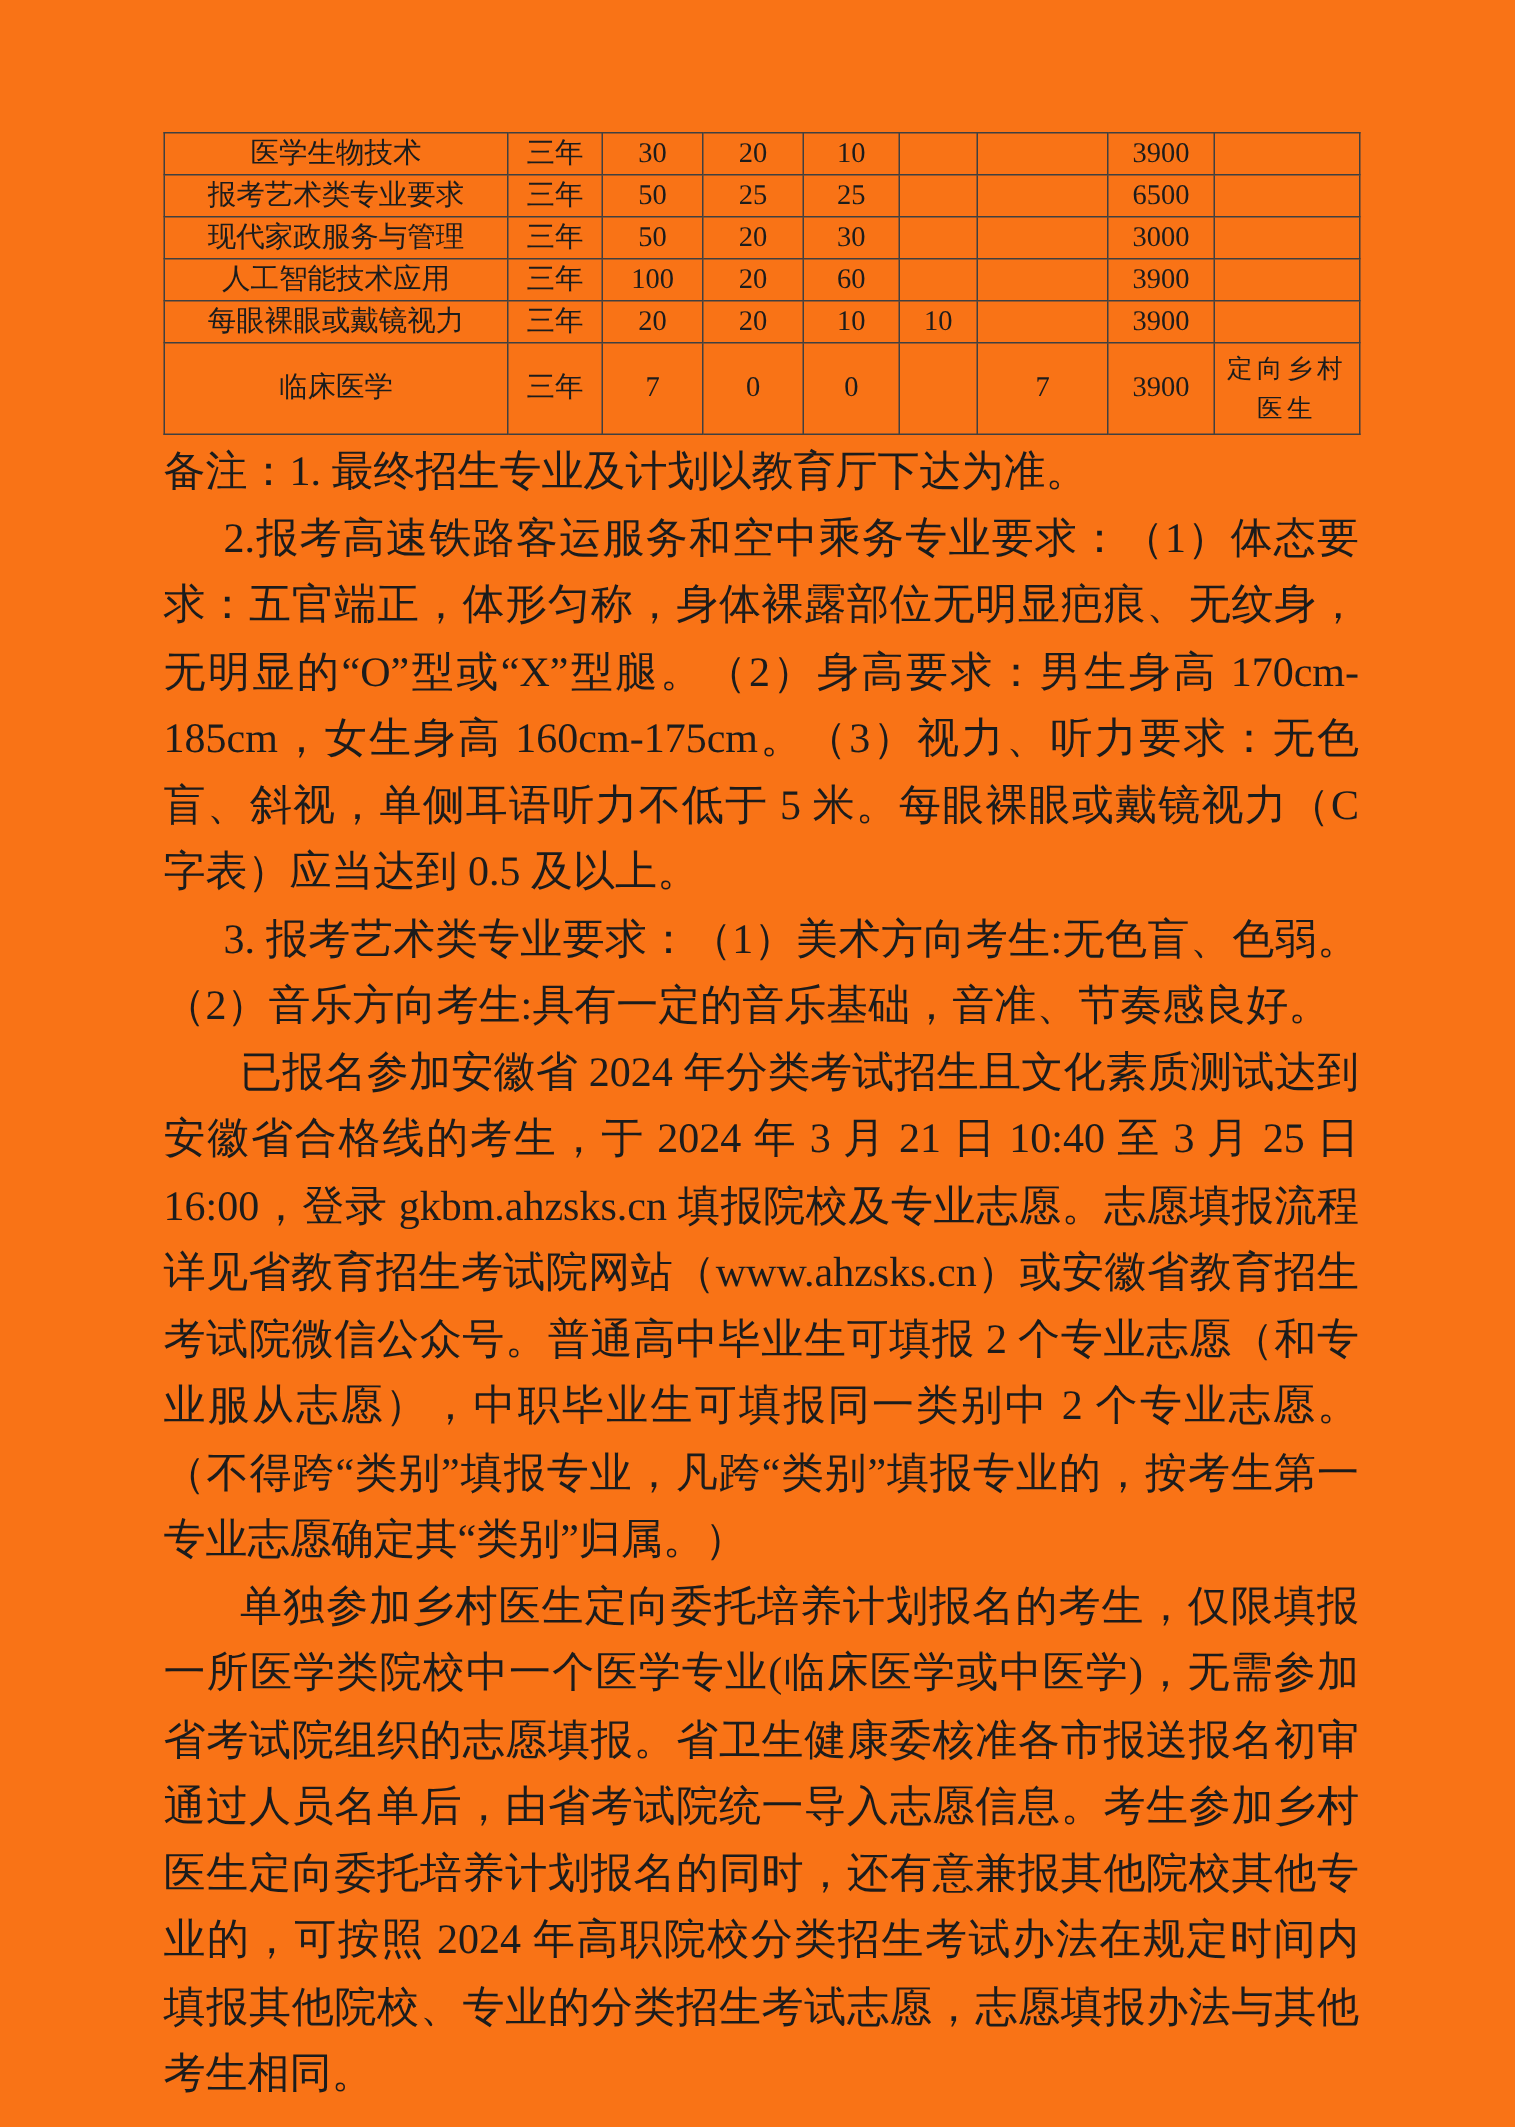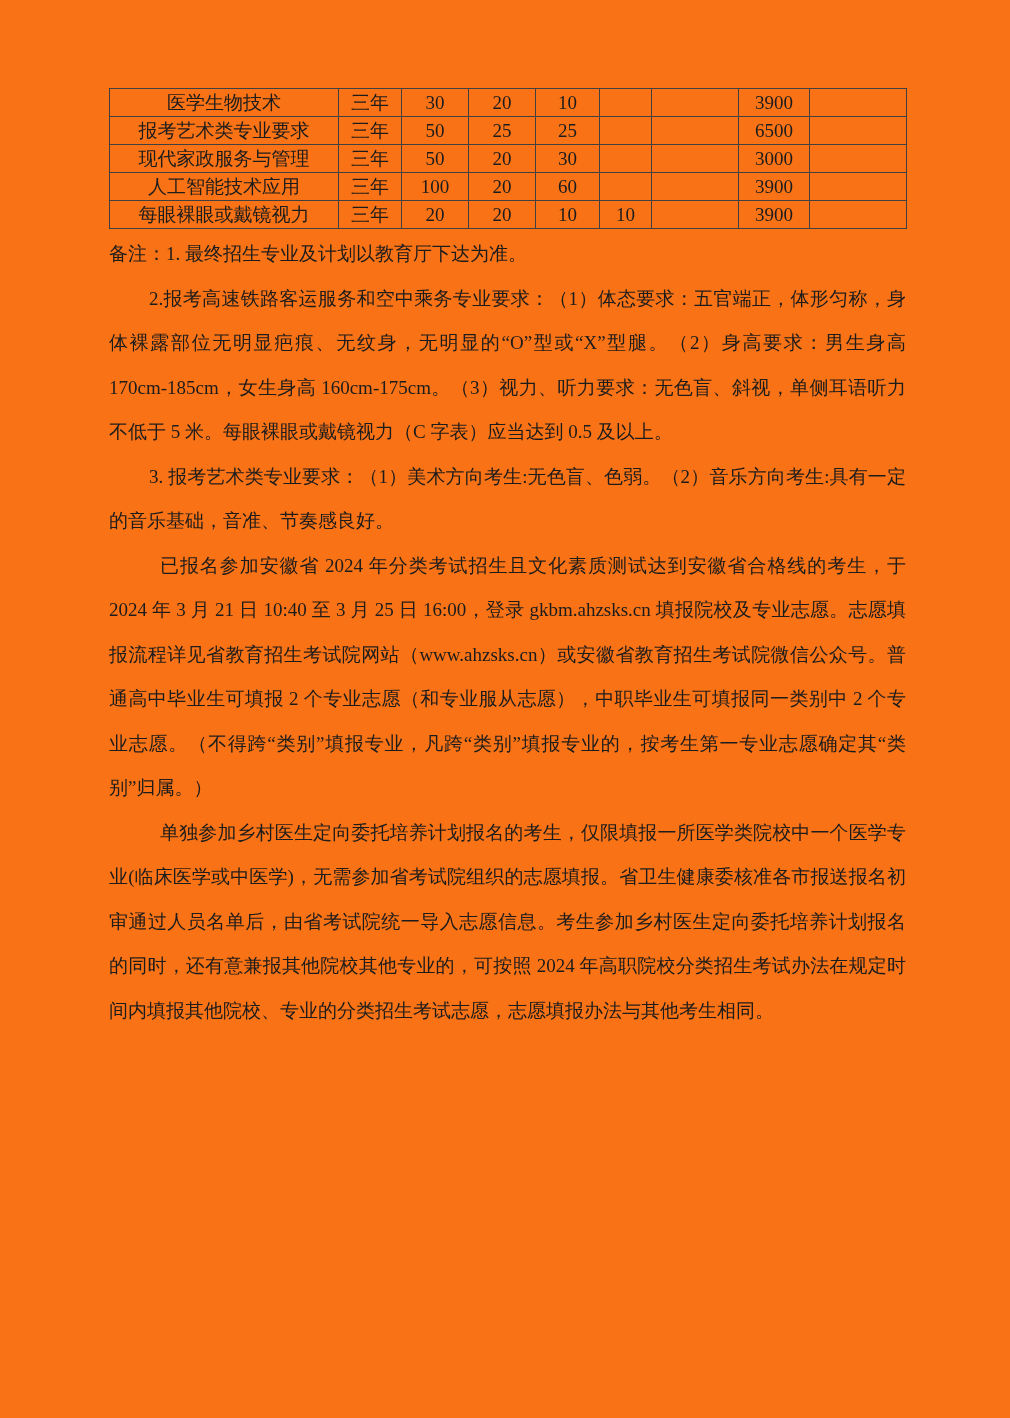--- a/index.html
+++ b/index.html
@@ -49,21 +49,21 @@
     width: 82px;
     font-size: 17px;
     letter-spacing: 3px;
     line-height: 27px;
     white-space: normal;
   }
 
   
   .doc-text {
     margin-top: 3px;
-    font-size: 19px;
+    font-size: 28px;
     line-height: 44.5px;
     text-align: justify;
     text-justify: inter-character;
   }
   .doc-text p { margin: 0; }
   .indent-num { text-indent: 40px; }
   .indent-para { text-indent: 51px; }
   .heading {
     font-family: "Liberation Sans", "DejaVu Sans", sans-serif;
     font-weight: bold;
@@ -138,20 +138,33 @@
           <td>每眼裸眼或戴镜视力</td>
           <td>三年</td>
           <td>20</td>
           <td>20</td>
           <td>10</td>
           <td>10</td>
           <td></td>
           <td>3900</td>
           <td></td>
         </tr>
+        <tr class="tall">
+          <td>临床医学</td>
+          <td>三年</td>
+          <td>7</td>
+          <td>0</td>
+          <td>0</td>
+          <td></td>
+          <td>7</td>
+          <td>3900</td>
+          <td>
+            <span class="remark">定向乡村医生</span>
+          </td>
+        </tr>
       </tbody>
     </table>
 
     <div class="doc-text">
       <p>备注：1. 最终招生专业及计划以教育厅下达为准。</p>
       <p class="indent-num">2.报考高速铁路客运服务和空中乘务专业要求：（1）体态要求：五官端正，体形匀称，身体裸露部位无明显疤痕、无纹身，无明显的“O”型或“X”型腿。（2）身高要求：男生身高 170cm-185cm，女生身高 160cm-175cm。（3）视力、听力要求：无色盲、斜视，单侧耳语听力不低于 5 米。每眼裸眼或戴镜视力（C 字表）应当达到 0.5 及以上。</p>
       <p class="indent-num">3. 报考艺术类专业要求：（1）美术方向考生:无色盲、色弱。（2）音乐方向考生:具有一定的音乐基础，音准、节奏感良好。</p>
       <p class="indent-para">已报名参加安徽省 2024 年分类考试招生且文化素质测试达到安徽省合格线的考生，于 2024 年 3 月 21 日 10:40 至 3 月 25 日 16:00，登录 gkbm.ahzsks.cn 填报院校及专业志愿。志愿填报流程详见省教育招生考试院网站（www.ahzsks.cn）或安徽省教育招生考试院微信公众号。普通高中毕业生可填报 2 个专业志愿（和专业服从志愿），中职毕业生可填报同一类别中 2 个专业志愿。（不得跨“类别”填报专业，凡跨“类别”填报专业的，按考生第一专业志愿确定其“类别”归属。）</p>
       <p class="indent-para">单独参加乡村医生定向委托培养计划报名的考生，仅限填报一所医学类院校中一个医学专业(临床医学或中医学)，无需参加省考试院组织的志愿填报。省卫生健康委核准各市报送报名初审通过人员名单后，由省考试院统一导入志愿信息。考生参加乡村医生定向委托培养计划报名的同时，还有意兼报其他院校其他专业的，可按照 2024 年高职院校分类招生考试办法在规定时间内填报其他院校、专业的分类招生考试志愿，志愿填报办法与其他考生相同。</p>
     </div>

